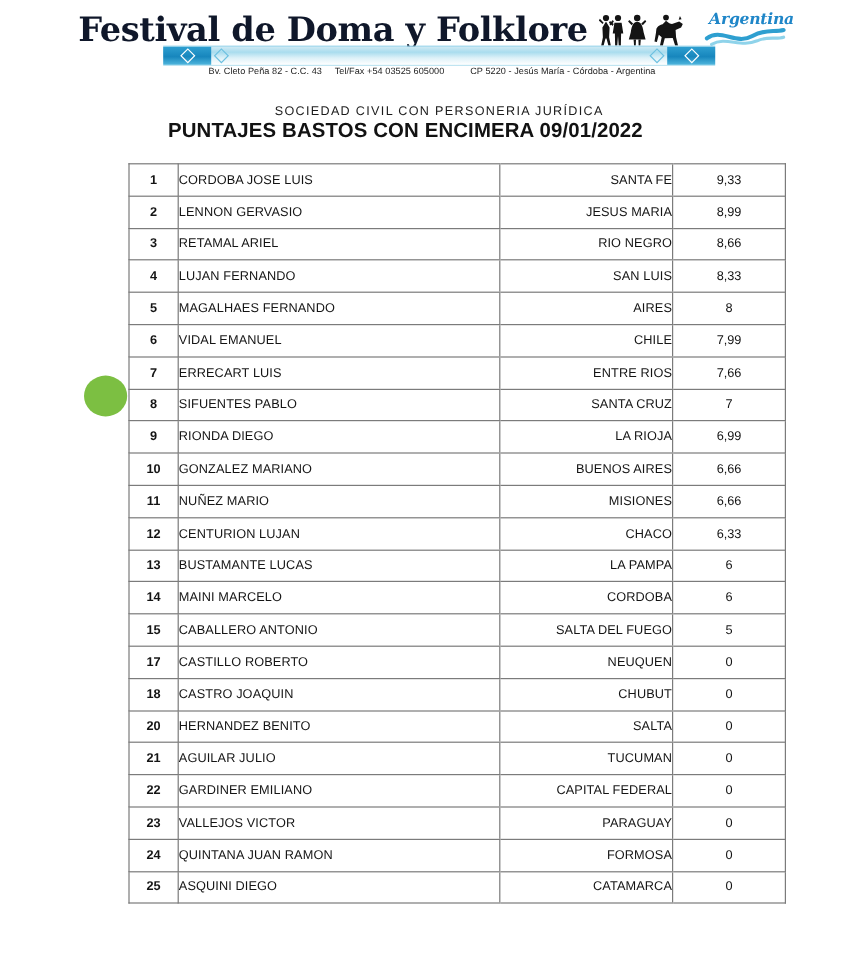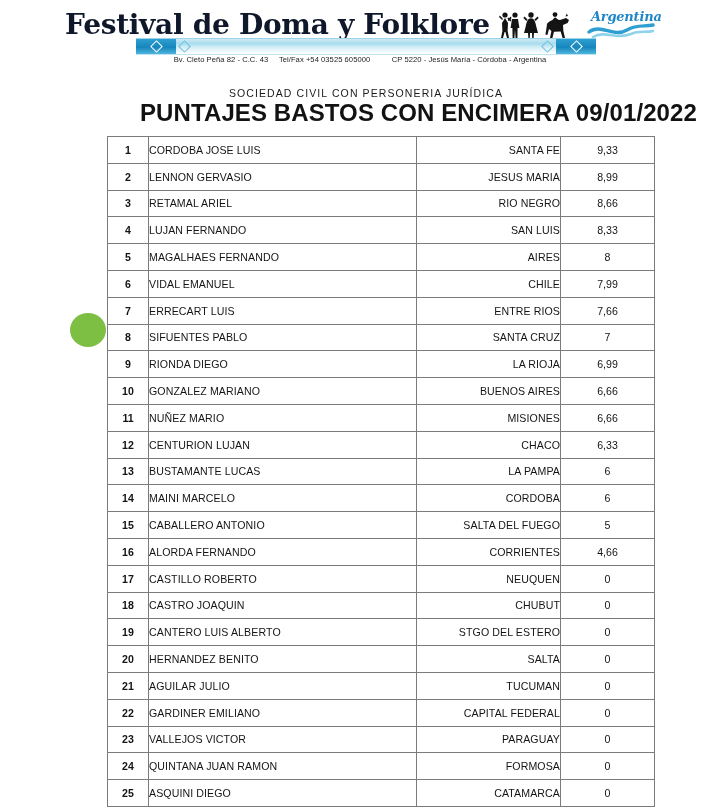--- a/index.html
+++ b/index.html
@@ -144,21 +144,21 @@
     white-space: pre;
   }
   #contact-line-1 { top: 55px; }
   #contact-line-2 { top: 65px; }
 
   
   #page-title {
     position: absolute;
     left: 140px;
     top: 99px;
-    font-size: 24px;
+    font-size: 17px;
     font-weight: bold;
     letter-spacing: 0.1px;
     color: #121212;
     white-space: nowrap;
   }
 
   
   #green-marker {
     position: absolute;
     left: 70px;
@@ -379,44 +379,32 @@
         <td class="prov">CORDOBA</td>
         <td class="score">6</td>
       </tr>
       <tr>
         <td class="rank">15</td>
         <td class="name">CABALLERO ANTONIO</td>
         <td class="prov">SALTA DEL FUEGO</td>
         <td class="score">5</td>
       </tr>
       <tr>
-        <td class="rank">16</td>
-        <td class="name">ALORDA FERNANDO</td>
-        <td class="prov">CORRIENTES</td>
-        <td class="score">4,66</td>
-      </tr>
-      <tr>
         <td class="rank">17</td>
         <td class="name">CASTILLO ROBERTO</td>
         <td class="prov">NEUQUEN</td>
         <td class="score">0</td>
       </tr>
       <tr>
         <td class="rank">18</td>
         <td class="name">CASTRO JOAQUIN</td>
         <td class="prov">CHUBUT</td>
         <td class="score">0</td>
       </tr>
       <tr>
-        <td class="rank">19</td>
-        <td class="name">CANTERO LUIS ALBERTO</td>
-        <td class="prov">STGO DEL ESTERO</td>
-        <td class="score">0</td>
-      </tr>
-      <tr>
         <td class="rank">20</td>
         <td class="name">HERNANDEZ BENITO</td>
         <td class="prov">SALTA</td>
         <td class="score">0</td>
       </tr>
       <tr>
         <td class="rank">21</td>
         <td class="name">AGUILAR JULIO</td>
         <td class="prov">TUCUMAN</td>
         <td class="score">0</td>

